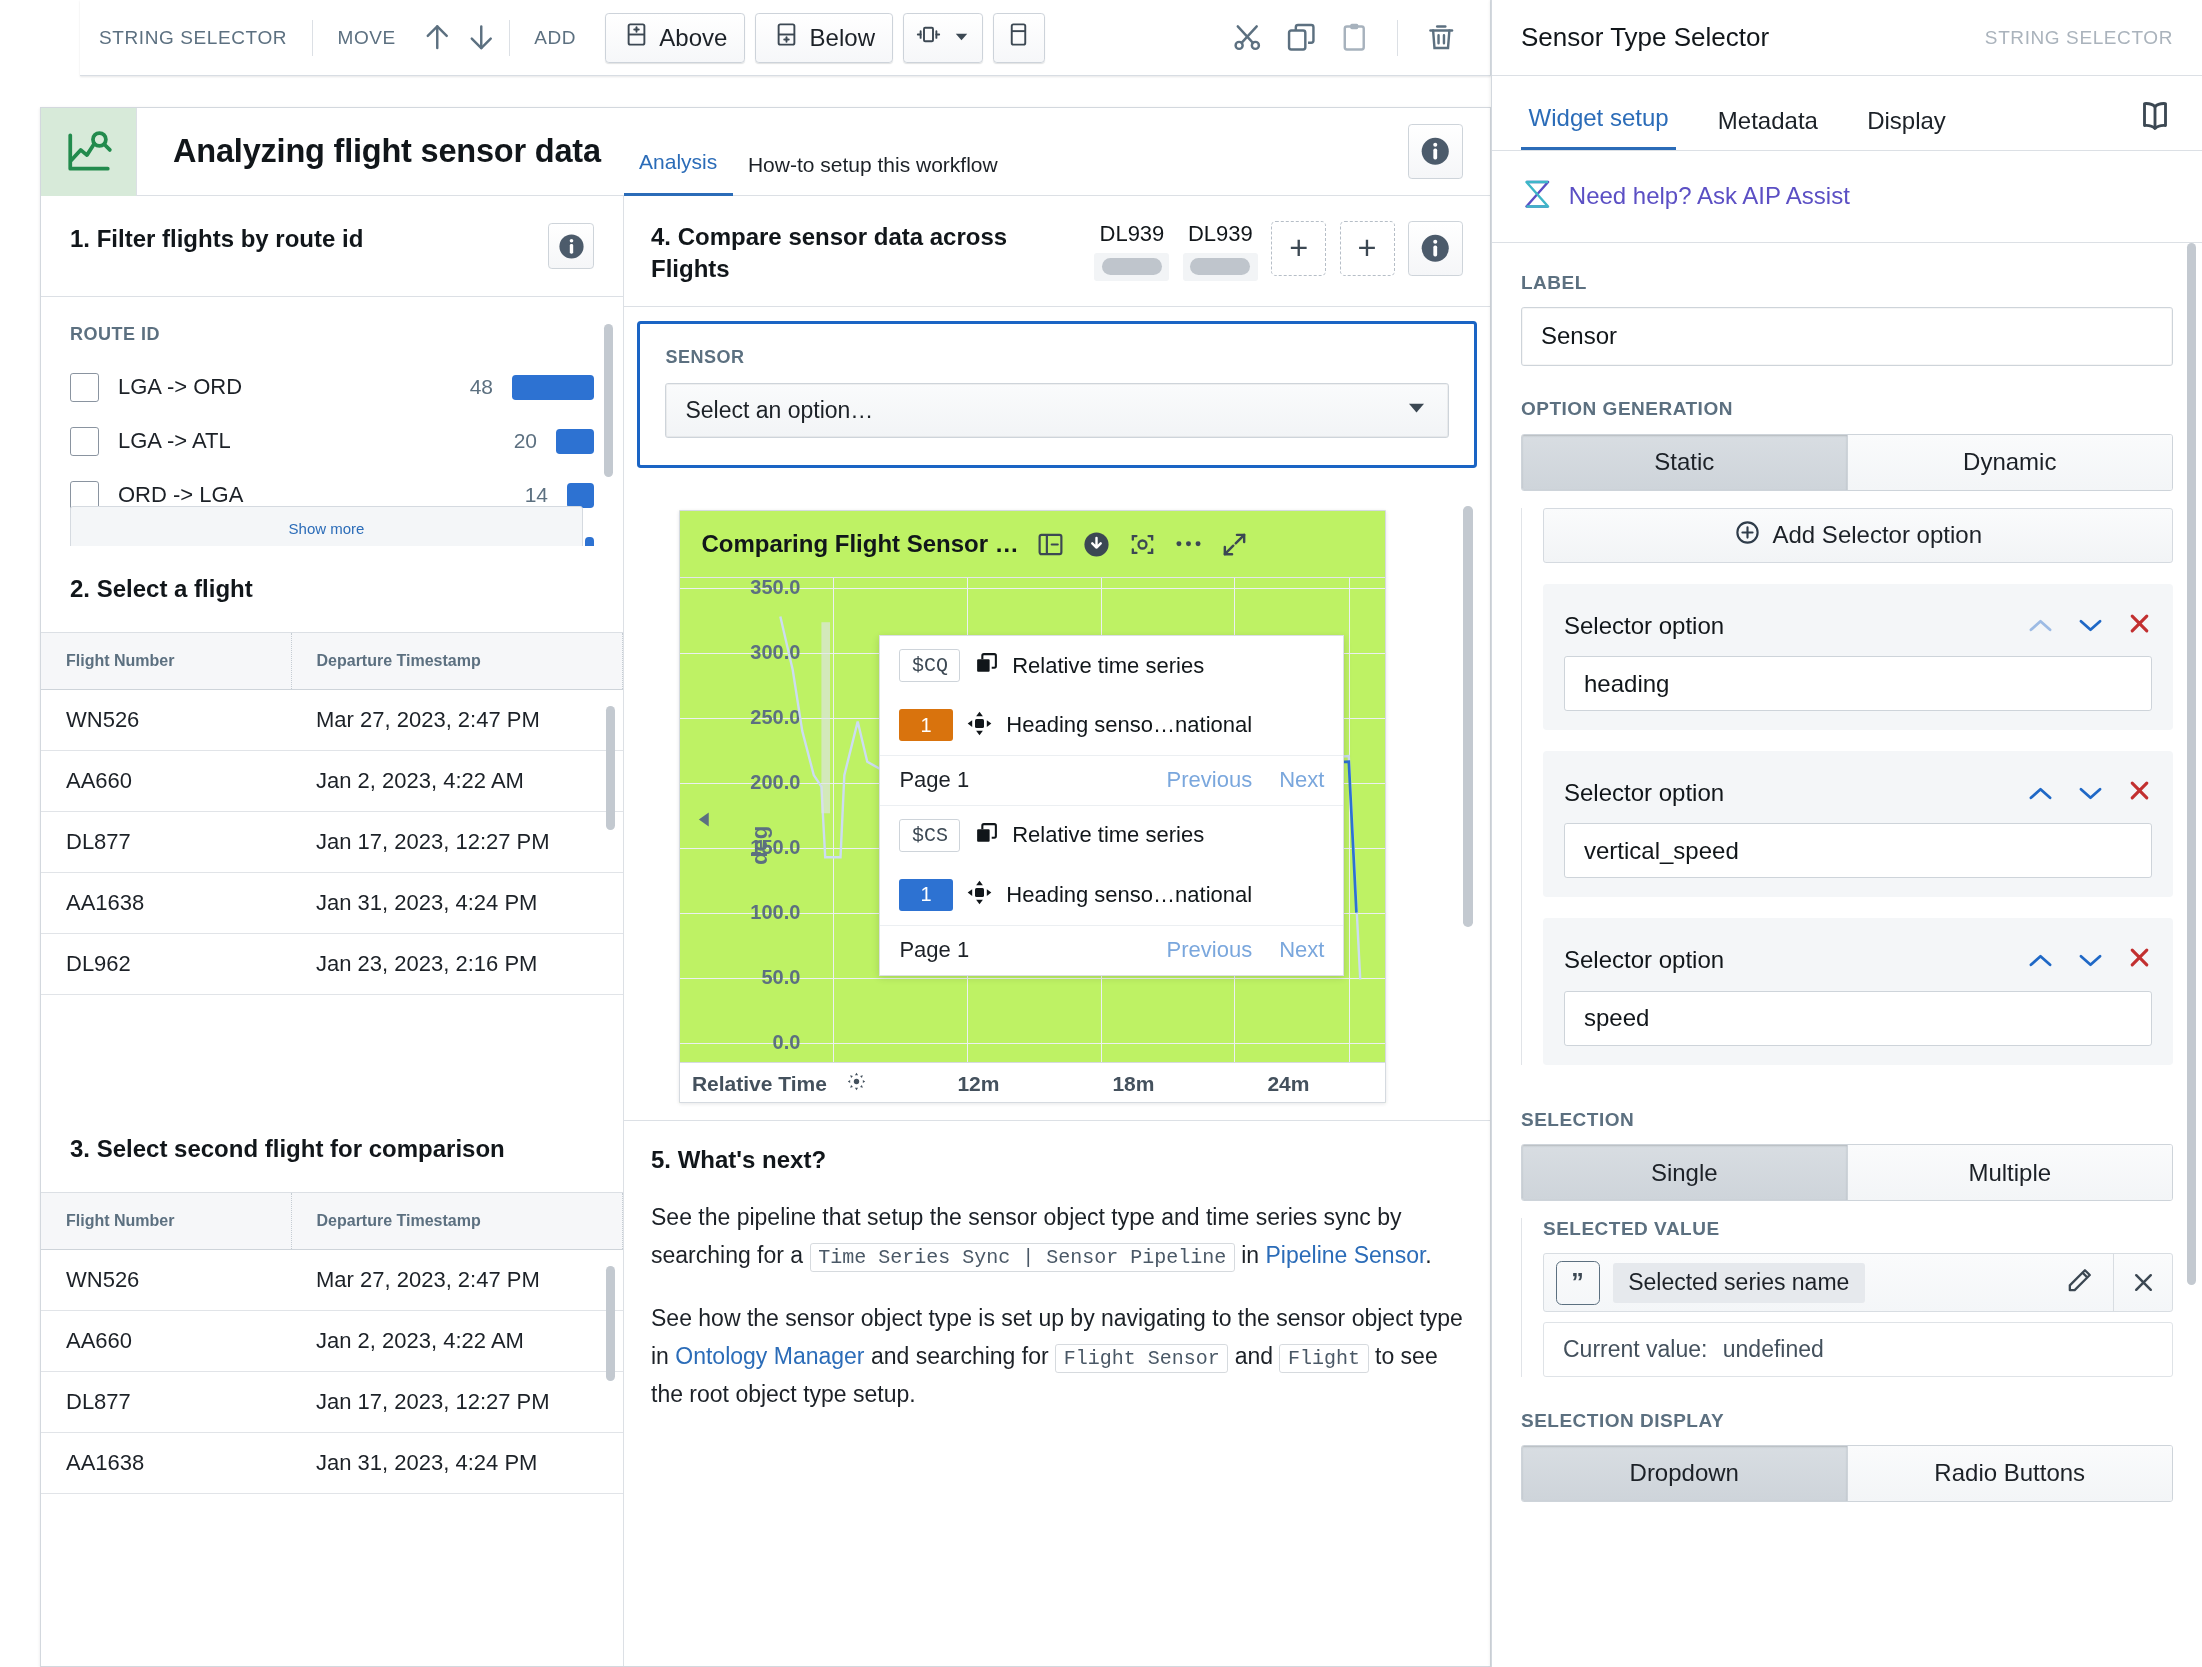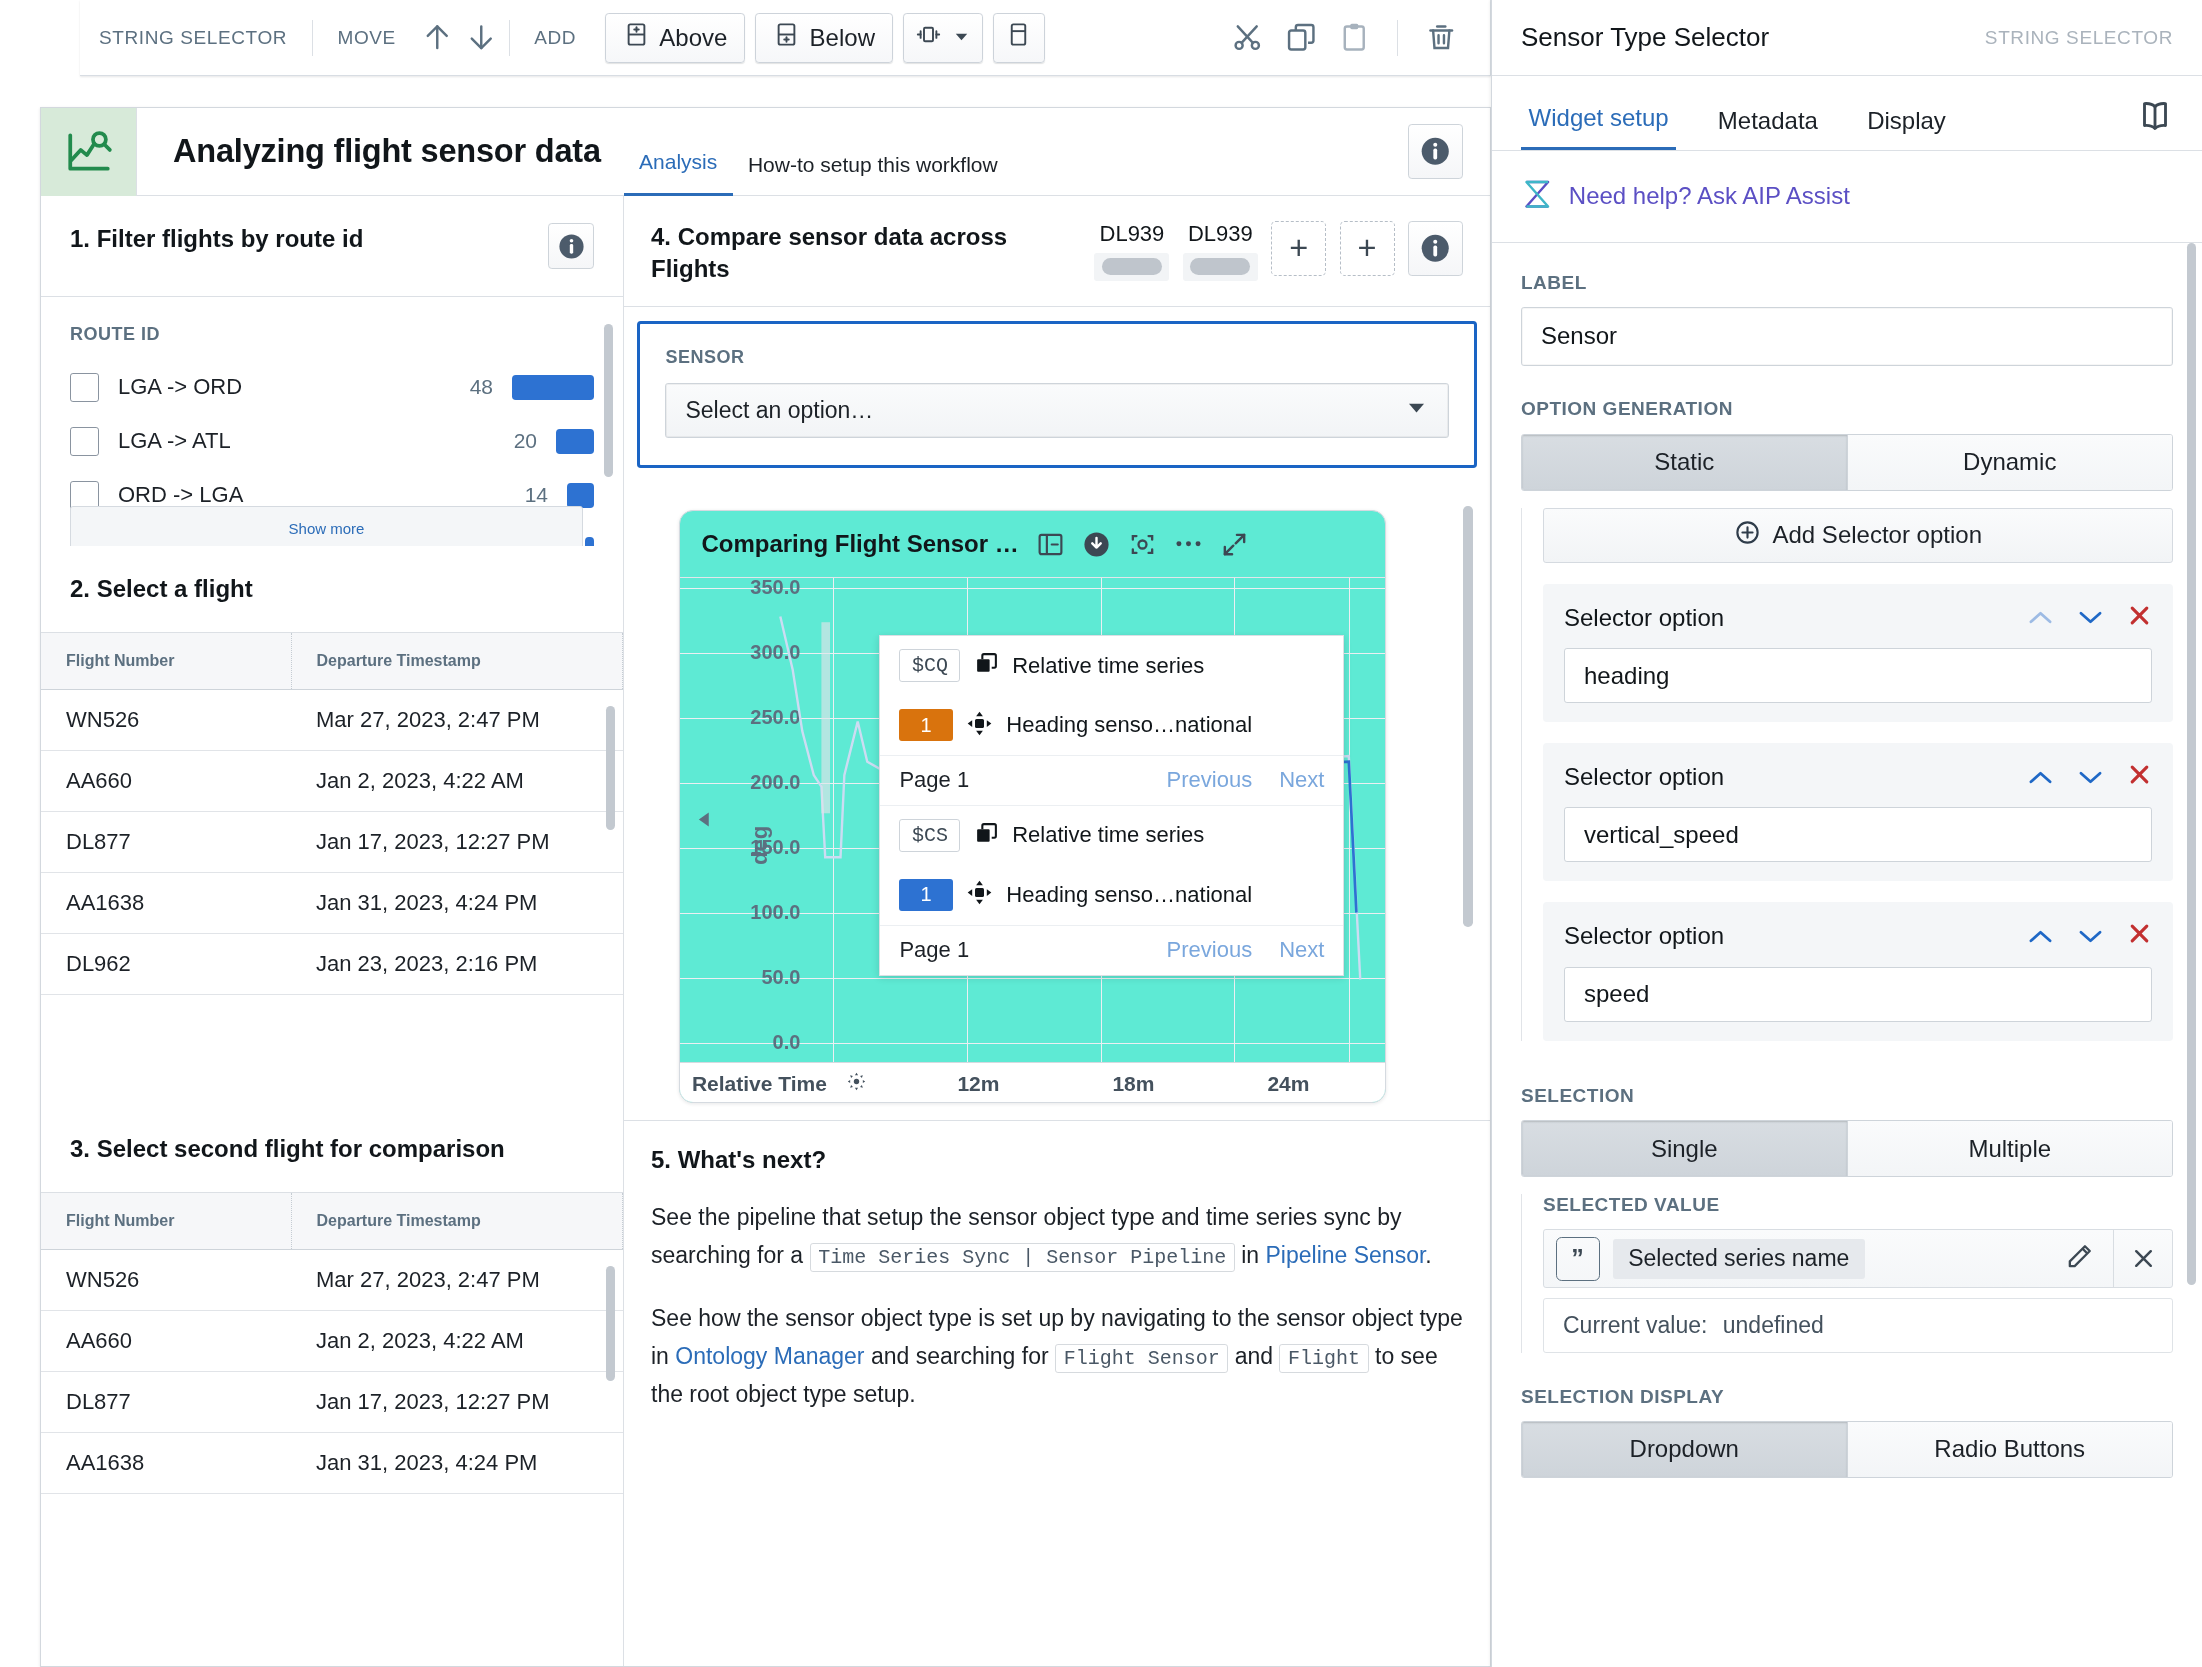--- a/index.html
+++ b/index.html
@@ -151,21 +151,21 @@
     display:flex; align-items:center; padding: 0 19px;
     font-size: 23px; color: #1c2127;
     box-shadow: inset 0 0 0 1px rgba(16,22,26,.05);
   }
   #sensor-caret { margin-left:auto; color:#3c4853; }
 
   
   #chart-outer { position: relative; margin: 21px 13.4px 0 13.4px; height: 631px; border-top: 0; }
   #chart-card {
     position:absolute; left: 42px; top: 21px; width: 707px; height: 593px;
-    background: #5eead4; border: 1px solid #d5dae0; border-radius: 14px;
+    background: #bef264; border: 1px solid #d5dae0; border-radius: 1px;
     box-shadow: 0 1px 3.8px rgba(16,22,26,.10); overflow: hidden;
   }
   #chart-head {
     height: 67px; display:flex; align-items:center; padding: 0 17px 0 21px;
     border-bottom: 1px solid #e3e6ea; gap: 17px;
   }
   #chart-title { font-size: 24px; font-weight: bold; color:#11161a; white-space:nowrap; }
   .ch-ic { color:#3c4853; display:flex; align-items:center; }
   #chart-plot { position: relative; height: 526px; }
   .ytick { position:absolute; right: 0; font-size: 20px; color:#5c7080; font-weight: bold; }
@@ -256,21 +256,21 @@
   .seg > div + div { border-left: 1px solid #ced4da; }
 
   #opts-wrap { border-left: 1.9px solid #e1e4e8; padding-left: 21px; margin-top: 17px; }
   #add-opt {
     height: 55px; border: 1px solid #d5dae0; border-radius:2.9px;
     background: linear-gradient(180deg,#fafbfc,#f2f4f6);
     display:flex; align-items:center; justify-content:center; gap: 11.5px;
     font-size: 24px; color:#1c2127;
   }
   .opt-card { background:#f4f6f8; border-radius: 3.8px; padding: 19px 21px; margin-top: 21px; }
-  .opt-top { display:flex; align-items:center; }
+  .opt-top { display:flex; align-items:center;margin-top:8px; }
   .opt-top .t { font-size: 24px; color:#11161a; }
   .opt-acts { margin-left:auto; display:flex; align-items:center; gap: 23px; }
   .chv { color:#1f68c6; font-size: 27px; line-height:1; }
   .chv.dim { color:#9dbbe4; }
   .xred { color:#c23030; font-size: 27px; font-weight: bold; line-height:1; }
   .opt-input {
     margin-top: 15.3px; height: 55px; background:#fff; border:1px solid #ced4da; border-radius:2.9px;
     display:flex; align-items:center; padding: 0 19px; font-size: 24px; color:#11161a;
   }
   #sel-wrap { border-left: 1.9px solid #e1e4e8; padding-left: 21px; margin-top: 17px; }

